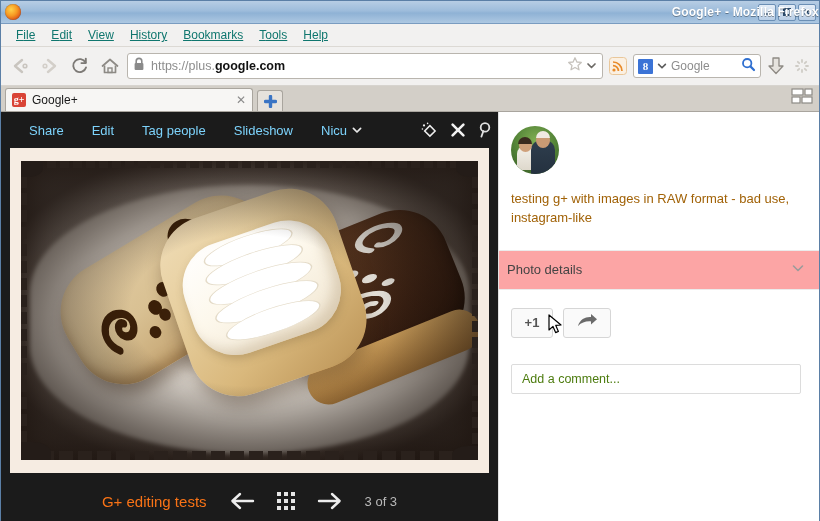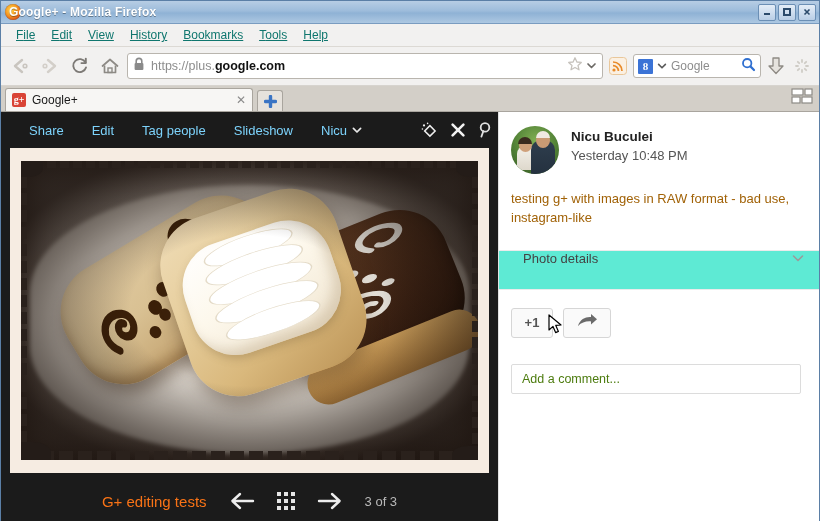--- a/index.html
+++ b/index.html
@@ -23,21 +23,21 @@
     border-bottom:1px solid #7a9cc0;
     display:flex;align-items:center;
   }
   .ff-logo{
     width:16px;height:16px;margin-left:4px;border-radius:50%;
     background:radial-gradient(circle at 38% 35%,#ffd24a 0%,#f79a23 42%,#e2631b 68%,#9b3410 100%);
     box-shadow:inset 0 0 1px rgba(0,0,0,.5);
     flex:0 0 auto;
   }
   .title-text{
-    position:absolute;left:8px;right:0;text-align:left;
+    position:absolute;left:8px;right:0;text-align:right;
     font-size:12px;font-weight:bold;color:#ffffff;
     text-shadow:0 1px 0 rgba(0,0,0,.35);
     letter-spacing:.2px;pointer-events:none;
   }
   .win-btns{margin-left:auto;display:flex;gap:2px;padding-right:3px;}
   .wb{
     width:16px;height:15px;border:1px solid #6b8fb5;border-radius:2px;
     background:linear-gradient(to bottom,#e4edf7,#b9cee6);
     display:flex;align-items:center;justify-content:center;
     font-size:9px;color:#2b4a6b;line-height:1;
@@ -239,23 +239,23 @@
     position:absolute;left:7px;top:11px;width:14px;height:7px;border-radius:7px 7px 0 0;
     background:#3a2a1e;
   }
   .post-meta{min-width:0;padding-top:2px;}
   .author{font-size:13.5px;font-weight:bold;color:#222;line-height:1.35;}
   .timestamp{font-size:13px;color:#555;line-height:1.5;}
   .post-body{
     font-size:13px;color:#a16207;line-height:1.45;padding:16px 18px 0 12px;
   }
   .details-row{
-    margin-top:22px;height:38px;background:#5eead4;
+    margin-top:22px;height:38px;background:#fca5a5;
     border-top:1px solid #ebebeb;border-bottom:1px solid #ebebeb;
-    display:flex;align-items:flex-start;padding:0 14px 0 24px;
+    display:flex;align-items:center;padding:0 14px 0 8px;
   }
   .details-label{font-size:13px;color:#444;}
   .chev{margin-left:auto;}
   .action-row{display:flex;align-items:center;gap:10px;padding:18px 0 0 12px;position:relative;}
   .abtn{
     height:30px;min-width:42px;border:1px solid #d6d6d6;border-radius:3px;background:#fafafa;
     display:flex;align-items:center;justify-content:center;padding:0 12px;box-sizing:border-box;
   }
   .abtn span{font-size:13px;font-weight:bold;color:#555;}
   .cursor{position:absolute;left:49px;top:24px;}
@@ -540,24 +540,20 @@
     <div class="panel">
       <div class="post-head">
         <div class="avatar">
           <div class="av-child"></div>
           <div class="av-childhead"></div>
           <div class="av-childhair"></div>
           <div class="av-man"></div>
           <div class="av-manhead"></div>
           <div class="av-manhair"></div>
         </div>
-        <div class="post-meta">
-          <div class="author">Nicu Buculei</div>
-          <div class="timestamp">Yesterday 10:48 PM</div>
-        </div>
       </div>
 
       <div class="post-body">testing g+ with images in RAW format - bad use, instagram-like</div>
 
       <div class="details-row">
         <span class="details-label">Photo details</span>
         <span class="chev">
           <svg width="14" height="14" viewBox="0 0 14 14">
               <path d="M2.5 5 L7 9.5 L11.5 5" fill="none" stroke="#9b9b9b" stroke-width="1.6" stroke-linecap="round" stroke-linejoin="round"></path>
             </svg>

